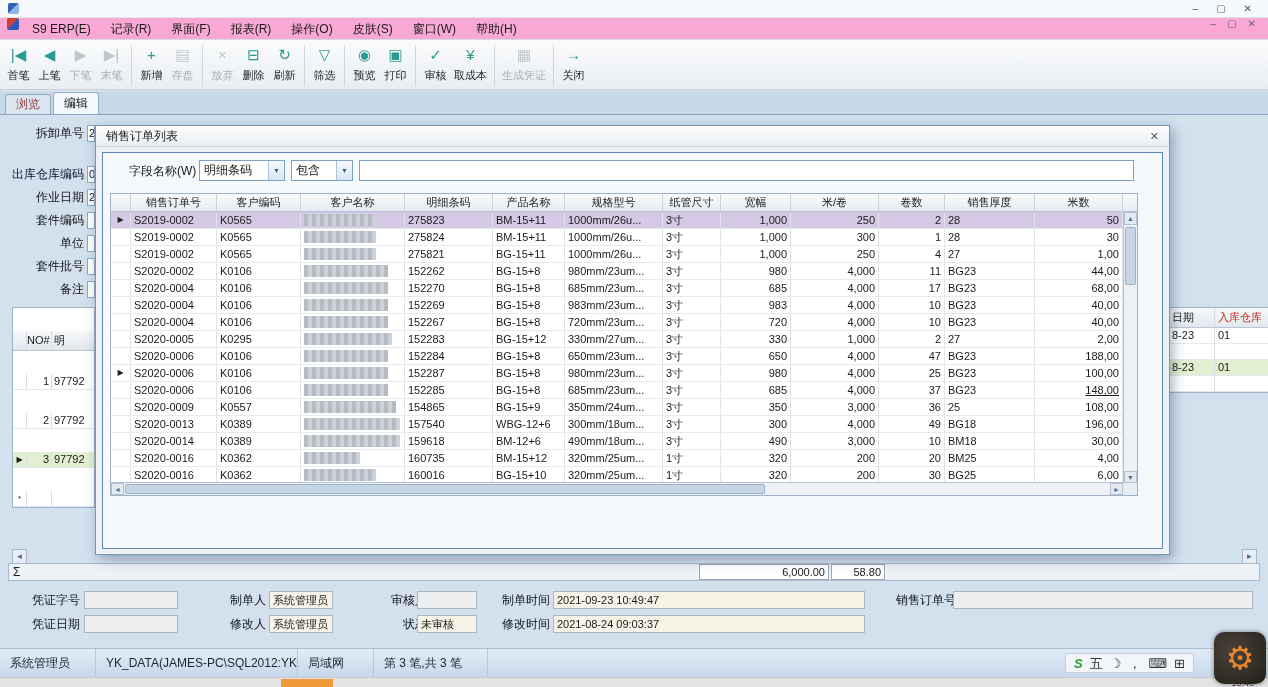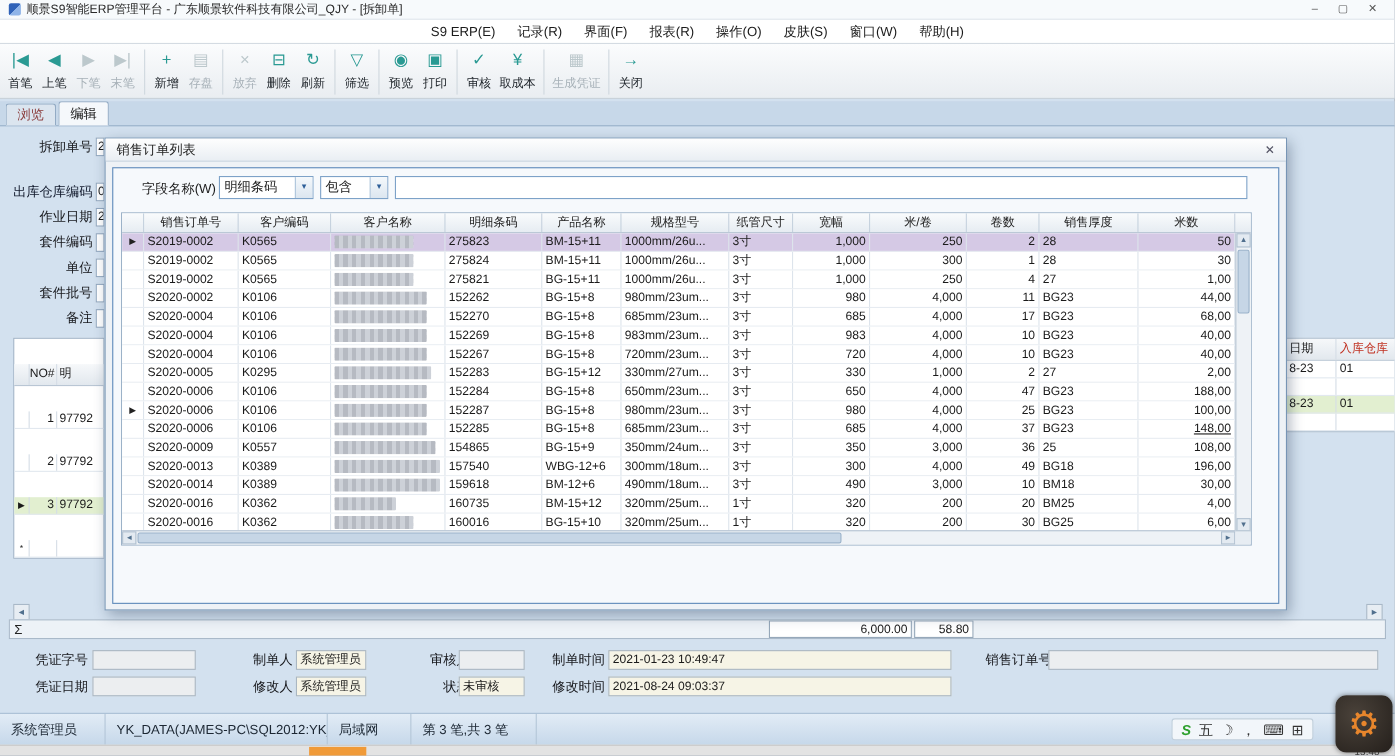--- a/index.html
+++ b/index.html
@@ -6,21 +6,21 @@
 body{font-family:"Liberation Sans","DejaVu Sans",sans-serif;background:#777;}
 .app{position:relative;width:1268px;height:687px;background:#d3e1ef;overflow:hidden;font-size:12px;color:#1a1a1a;}
 
 
 .titlebar{position:absolute;top:0;left:0;width:100%;height:18px;background:#f7fafc;border-bottom:1px solid #dde4ea;display:flex;align-items:center;gap:5px;padding:0 8px;}
 .app-icon{width:11px;height:11px;border-radius:2px;background:linear-gradient(135deg,#2f62b8 0 50%,#8fb4e8 50% 100%);}
 .tb-title{font-size:11px;color:#2a2a2a;white-space:nowrap;}
 .win-ctrl{margin-left:auto;display:flex;gap:18px;color:#555;font-size:10px;align-items:center;padding-right:8px;}
 
 
-.menubar{position:absolute;top:18px;left:0;width:100%;height:22px;background:#ffffff;border-bottom:1px solid #d4dbe2;display:flex;align-items:center;padding:0 4px;flex-direction:column;}
+.menubar{position:absolute;top:18px;left:0;width:100%;height:22px;background:#f9a8d4;border-bottom:1px solid #d4dbe2;display:flex;padding:0 4px;}
 .erp-logo{width:12px;height:12px;margin:0 3px;background:linear-gradient(135deg,#d04030 0 50%,#3058b8 50% 100%);border-radius:2px;}
 .menu-items{display:flex;}
 .menu-item{padding:0 10px;height:22px;line-height:22px;color:#1a1a1a;white-space:nowrap;}
 .mdi-ctrl{margin-left:auto;display:flex;gap:11px;color:#667;font-size:10px;padding-right:8px;}
 
 
 .toolbar{position:absolute;top:40px;left:0;width:100%;height:50px;background:linear-gradient(#fbfcfd,#e9edf1);border-bottom:1px solid #c9d2da;display:flex;align-items:stretch;padding:2px 3px 0;}
 .tb-btn{min-width:31px;padding:1px 3px 0;display:flex;flex-direction:column;align-items:center;gap:1px;}
 .ticon{font-size:15px;line-height:24px;height:24px;color:#2a9a93;white-space:nowrap;}
 .tlabel{font-size:11px;color:#20262c;white-space:nowrap;}
@@ -136,21 +136,20 @@
 .gear-widget{position:absolute;right:2px;bottom:3px;width:52px;height:52px;border-radius:10px;background:radial-gradient(circle at 35% 35%,#4a423a,#241f1b);display:flex;align-items:center;justify-content:center;box-shadow:0 0 5px rgba(0,0,0,.45);}
 .gear-widget span{color:#e8862c;font-size:32px;line-height:1;}
 </style>
 </head>
 <body>
 
 <div class="app">
 
   <div class="titlebar">
     <span class="app-icon"></span>
-    <span class="tb-title">顺景S9智能ERP管理平台 - 广东顺景软件科技有限公司_QJY - [拆卸单]</span>
     <span class="win-ctrl">
       <span>–</span>
       <span>▢</span>
       <span>✕</span>
     </span>
   </div>
 
   <div class="menubar">
     <span class="erp-logo"></span>
     <div class="menu-items" id="menu-items">
@@ -333,21 +332,21 @@
   </div>
 
   <div class="frow" style="top:591px">
     <span class="lab l0">凭证字号</span>
     <span class="inp i0"></span>
     <span class="lab l1">制单人</span>
     <span class="inp i1 filled">系统管理员</span>
     <span class="lab l2">审核人</span>
     <span class="inp i2"></span>
     <span class="lab l3">制单时间</span>
-    <span class="inp i3 filled">2021-01-23 10:49:47</span>
+    <span class="inp i3 filled">2021-09-23 10:49:47</span>
     <span class="lab l4">销售订单号</span>
     <span class="inp i4"></span>
   </div>
   <div class="frow" style="top:615px">
     <span class="lab l0">凭证日期</span>
     <span class="inp i0"></span>
     <span class="lab l1">修改人</span>
     <span class="inp i1 filled">系统管理员</span>
     <span class="lab l2">状态</span>
     <span class="inp i2 filled">未审核</span>

